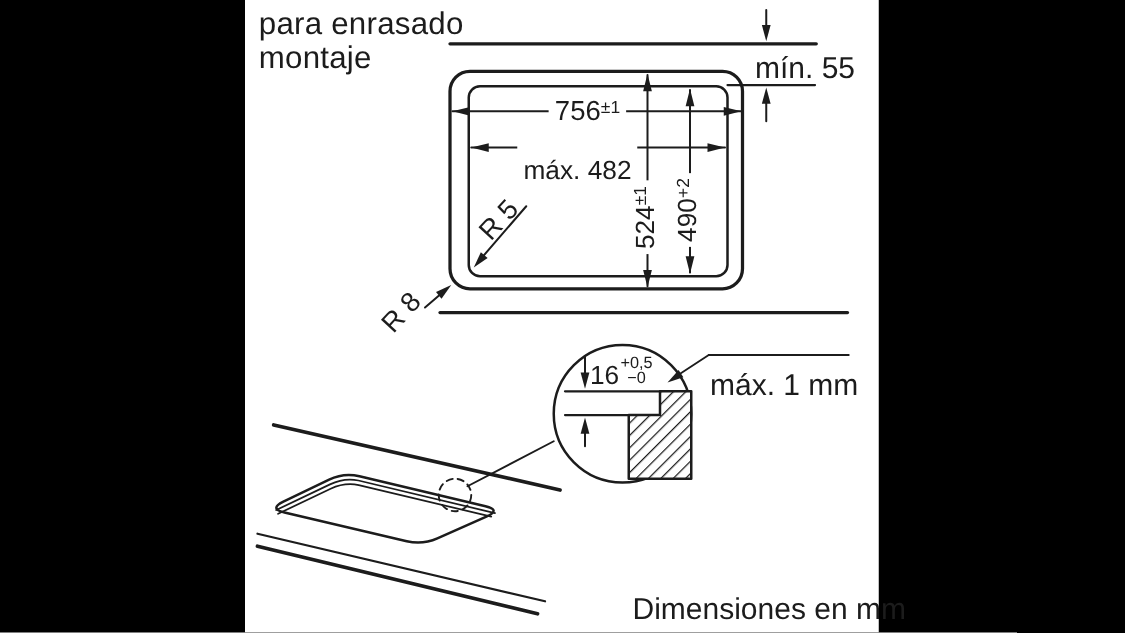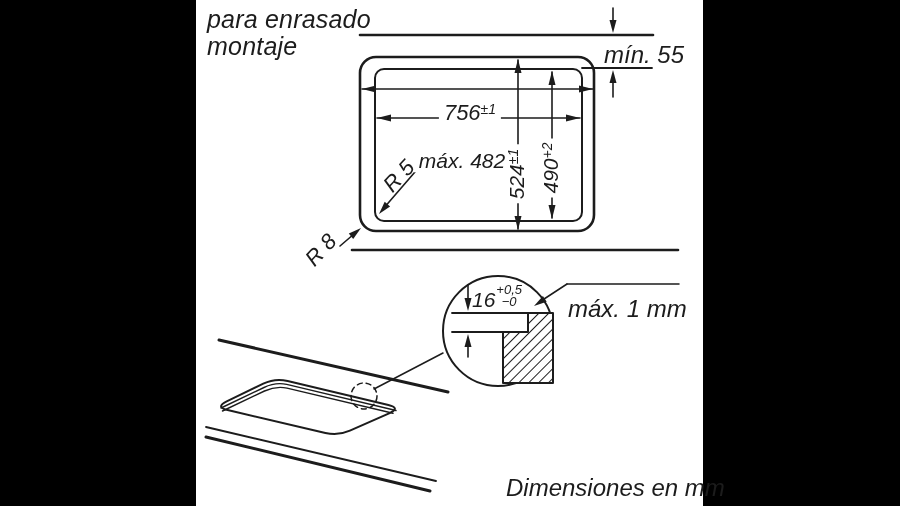--- a/index.html
+++ b/index.html
@@ -1,27 +1,27 @@
 <!DOCTYPE html>
 <html><head>
 <meta charset="utf-8">
 <style>
   html,body{margin:0;padding:0;}
   #stage{
     position:relative;width:900px;height:506px;background:#000;
-    font-family:"Liberation Sans","DejaVu Sans",sans-serif;overflow:hidden;font-style:italic;
+    font-family:"Liberation Sans","DejaVu Sans",sans-serif;overflow:hidden;
   }
   #content{
     position:absolute;left:196px;top:0;width:507px;height:506px;background:#fff;
   }
   #linework{position:absolute;left:0;top:0;}
   .txt{position:absolute;color:#1c1c1c;white-space:nowrap;line-height:1.08;}
   .title{font-size:25px;letter-spacing:0.2px;}
   .dim{font-size:22px;}
-  .dim-c{transform:translate(-50%,-50%);background:#fff;padding:0 5px;text-align:center;margin-top:24px;}
+  .dim-c{transform:translate(-50%,-50%);background:#fff;padding:0 5px;text-align:center;}
   .rot{transform:translate(-50%,-50%) rotate(-90deg);background:#fff;padding:0 4px;}
   .rot45{transform:translate(-50%,-50%) rotate(-47deg);}
   sup.tol{font-size:14px;vertical-align:6px;letter-spacing:0;}
   .tolstack{display:inline-block;vertical-align:1px;margin-left:1px;line-height:0.95;
     font-size:13px;text-align:center;}
   .tolstack span{display:block;}
   .footer{font-size:24px;}
   .label{font-size:24px;}
 </style>
 </head>

